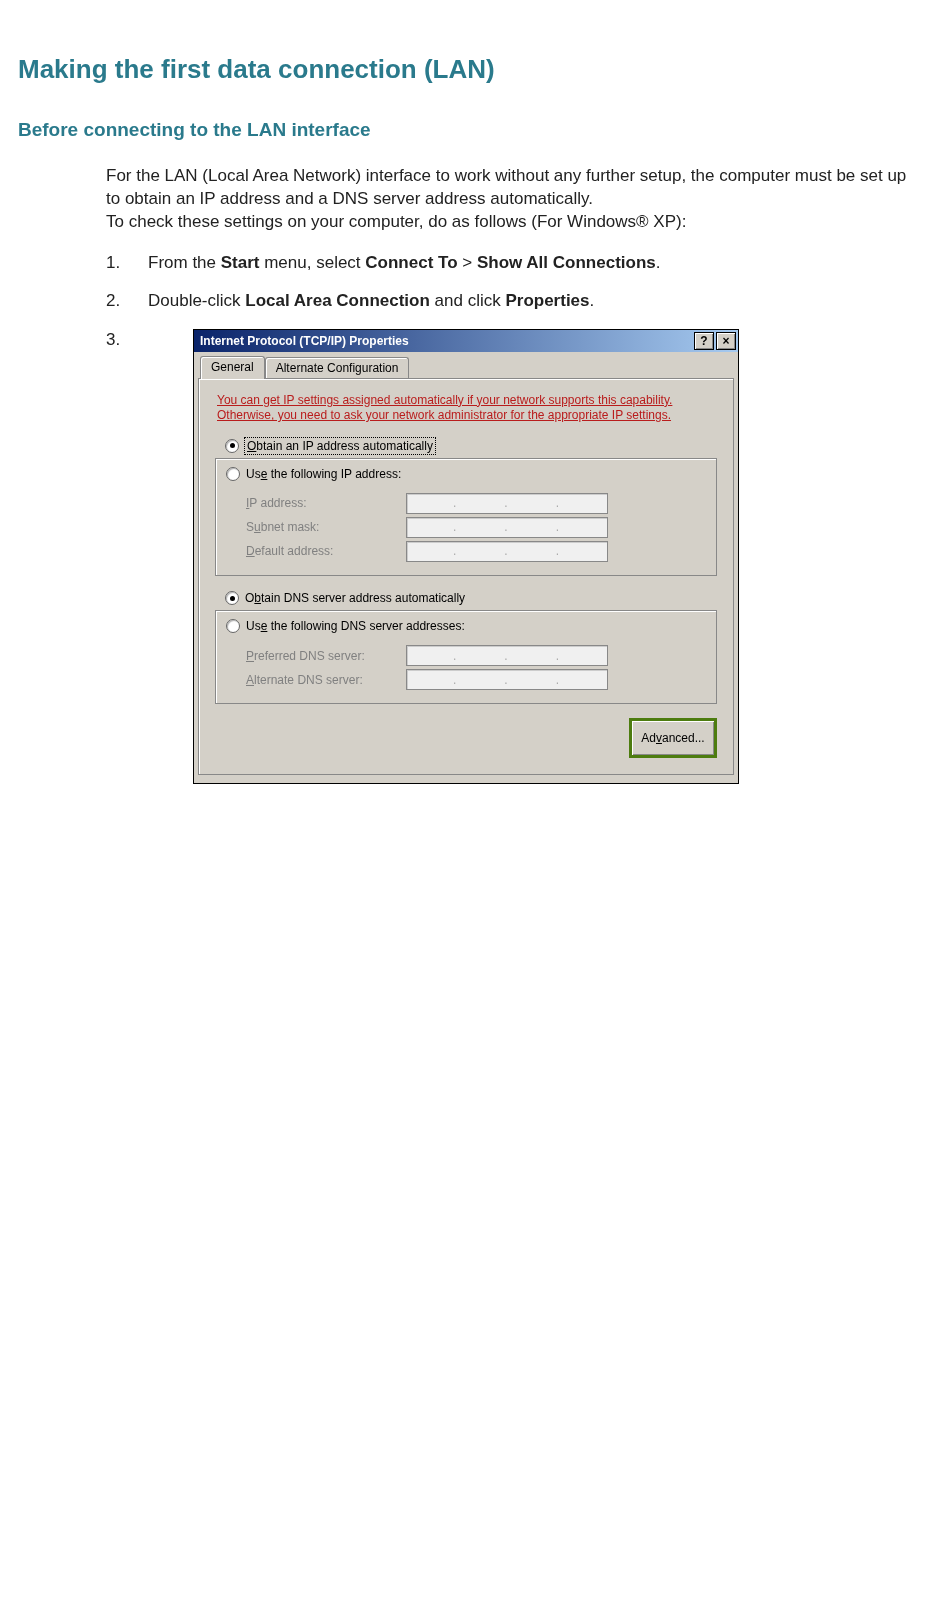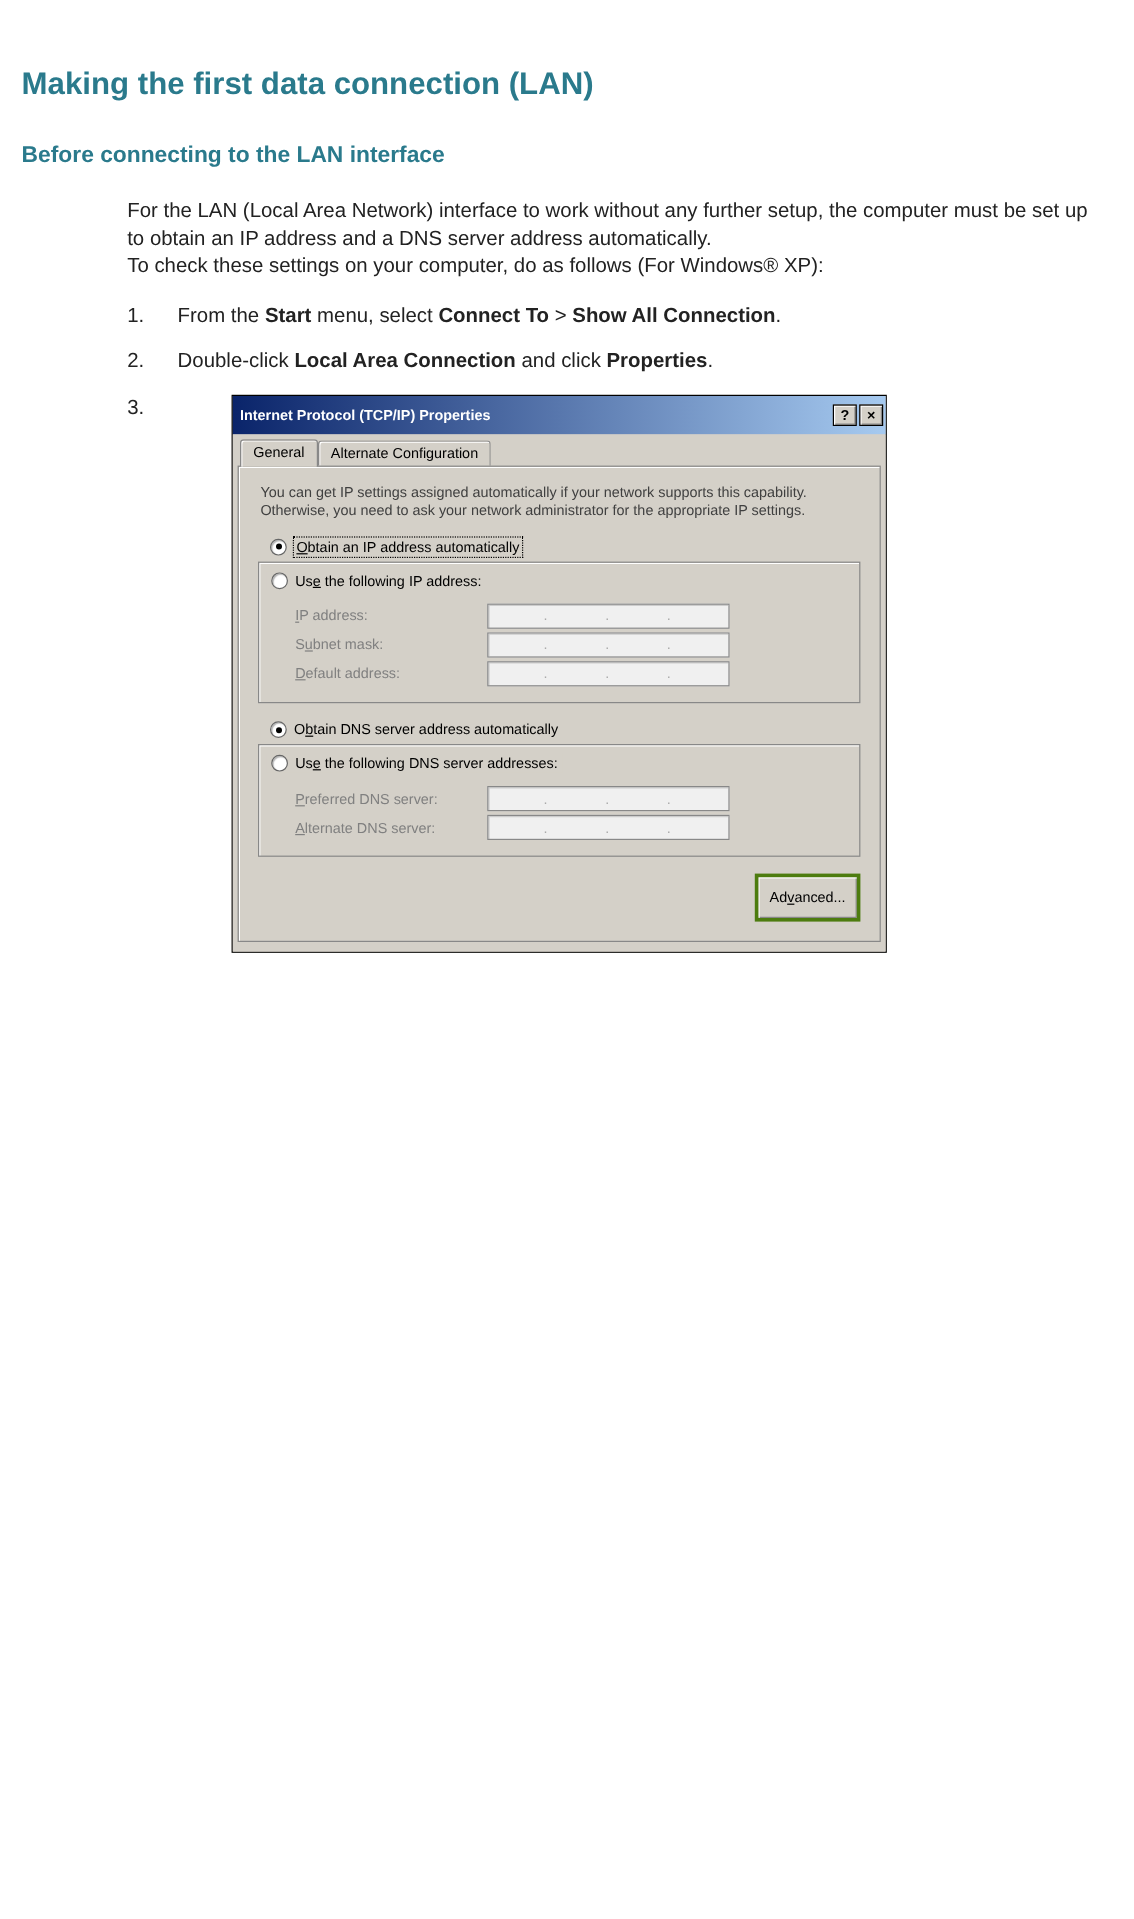--- a/index.html
+++ b/index.html
@@ -81,21 +81,21 @@
     margin: 6px 0 0 45px;
     background: var(--xpface);
     border: 1px solid #000;
     box-shadow: 0 0 0 rgba(0,0,0,0);
     font-family: Tahoma, "Segoe UI", Arial, sans-serif;
     font-size: 12px;
     color: #000;
     position: relative;
   }
   .xp-titlebar {
-    height: 32px;
+    height: 22px;
     background: linear-gradient(to right, #0a246a, #a6caf0);
     color: #fff;
     display: flex;
     align-items: center;
     padding: 0 2px 0 6px;
     font-weight: 700;
     font-size: 12px;
   }
   .xp-title-text { flex: 1; }
   .xp-title-btn {
@@ -141,22 +141,23 @@
   .xp-tabpanel {
     border: 1px solid #888;
     box-shadow: inset 1px 1px 0 #fff;
     background: var(--xpface);
     padding: 14px 14px 12px 14px;
     position: relative;
     z-index: 1;
   }
   .xp-desc {
     margin: 0 4px 14px 4px;
-    color: #404040;
+    color: #b91c1c;
     line-height: 1.3;
+    text-decoration: underline;
   }
   .xp-group {
     border: 1px solid #888;
     box-shadow: inset 1px 1px 0 #fff;
     padding: 10px 12px 10px 12px;
     margin: 0 2px 0 2px;
     position: relative;
   }
   .xp-radio-row {
     display: flex;
@@ -267,21 +268,21 @@
   <div class="indent">
     <p class="para">
       <span>For the LAN (Local Area Network) interface to work without any further setup, the computer must be set up to obtain an IP address and a DNS server address automatically.</span><br>
       <span>To check these settings on your computer, do as follows (For Windows® XP):</span>
     </p>
 
     <ol class="steps">
       <li>
         <span class="num">1.</span>
         <span>
-          <span>From the </span><b>Start</b><span> menu, select </span><b>Connect To</b><span> &gt; </span><b>Show All Connection</b><span>.</span>
+          <span>From the </span><b>Start</b><span> menu, select </span><b>Connect To</b><span> &gt; </span><b>Show All Connections</b><span>.</span>
         </span>
       </li>
       <li>
         <span class="num">2.</span>
         <span>
           <span>Double-click </span><b>Local Area Connection</b><span> and click </span><b>Properties</b><span>.</span>
         </span>
       </li>
       <li>
         <span class="num">3.</span>

